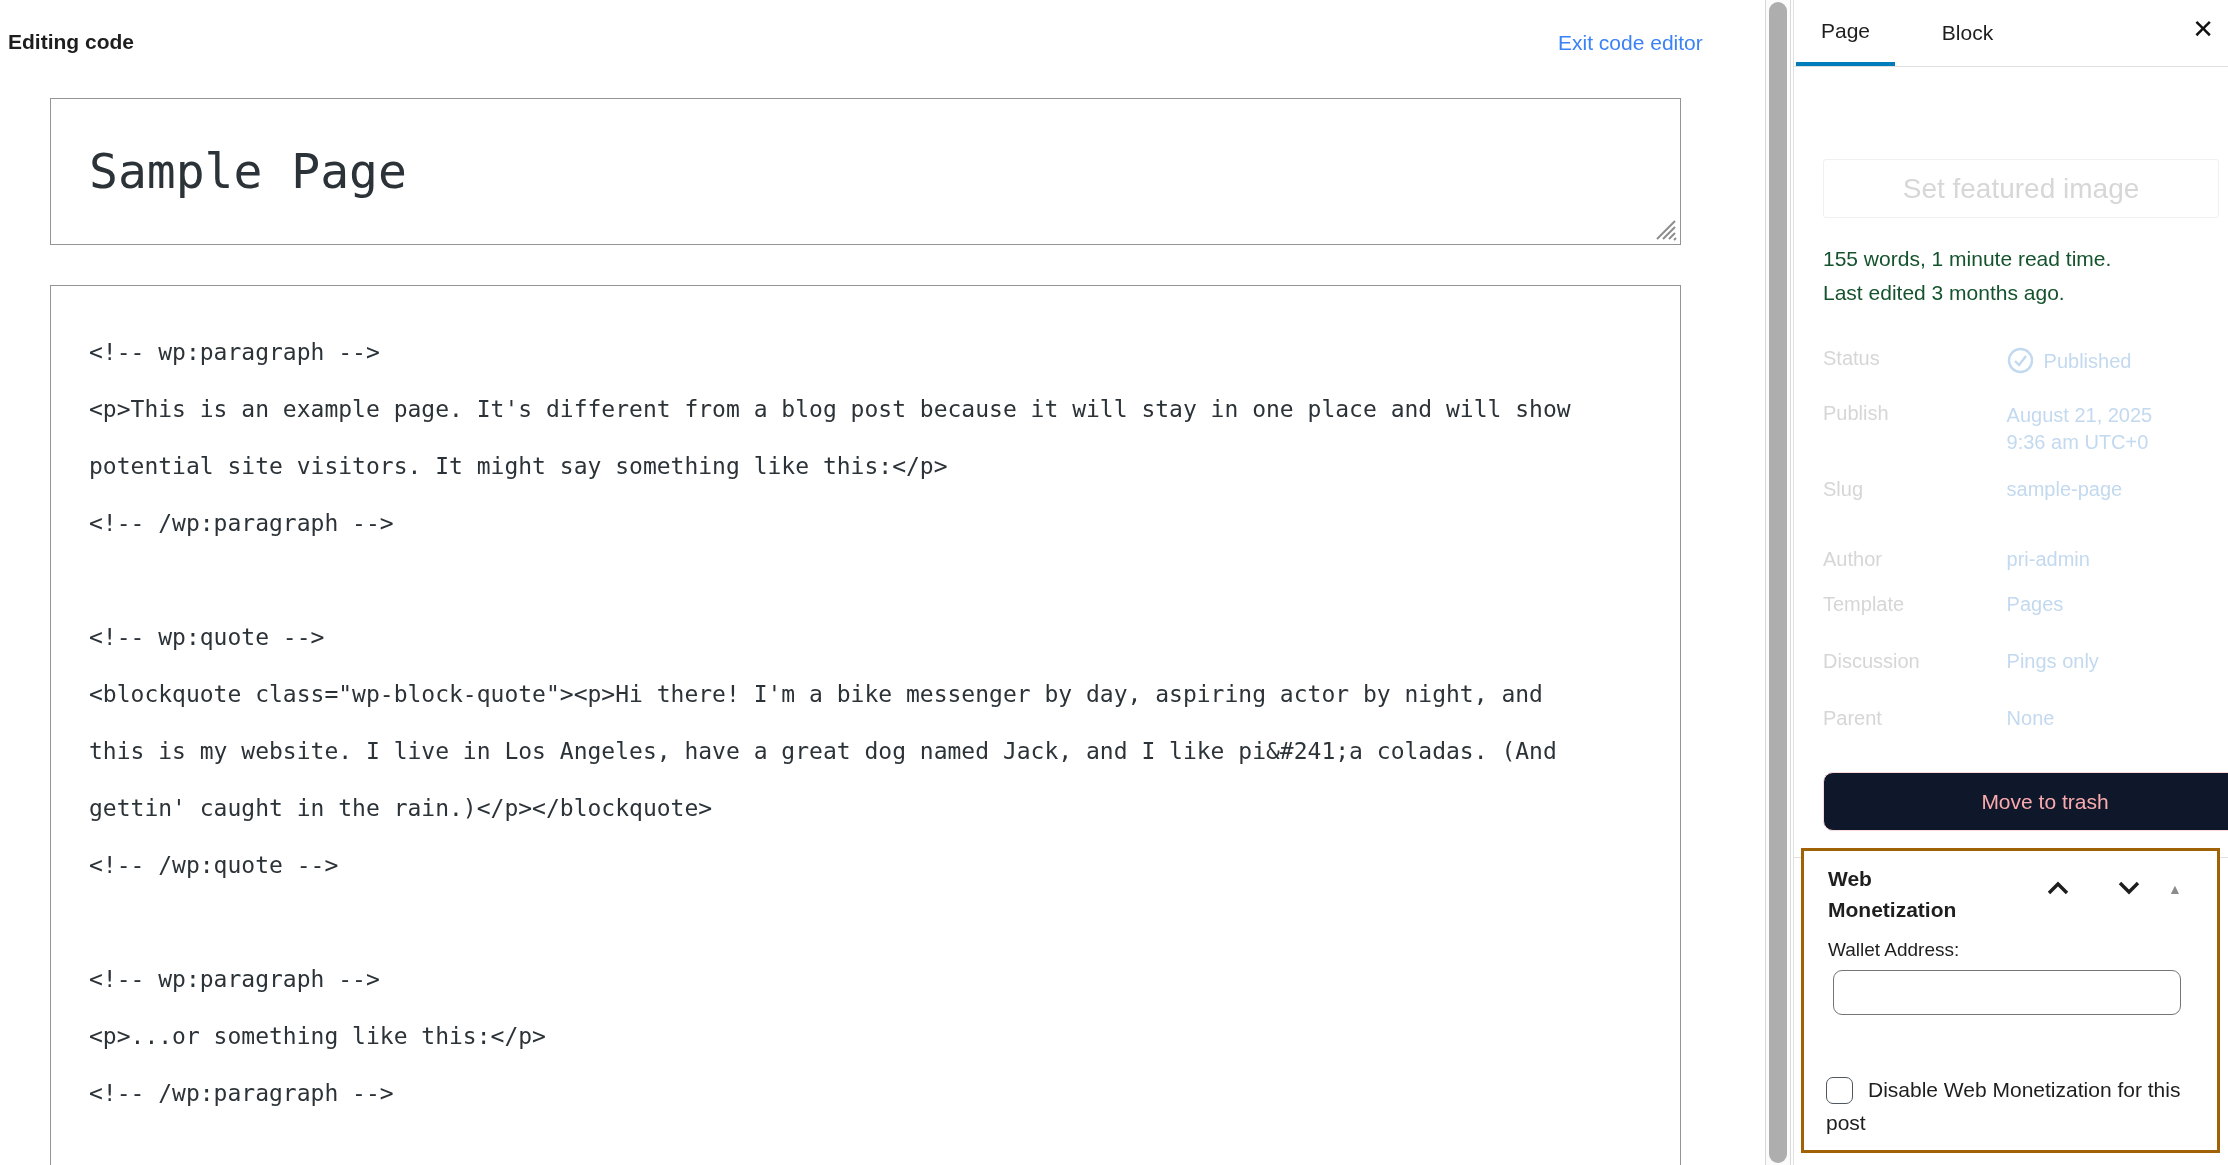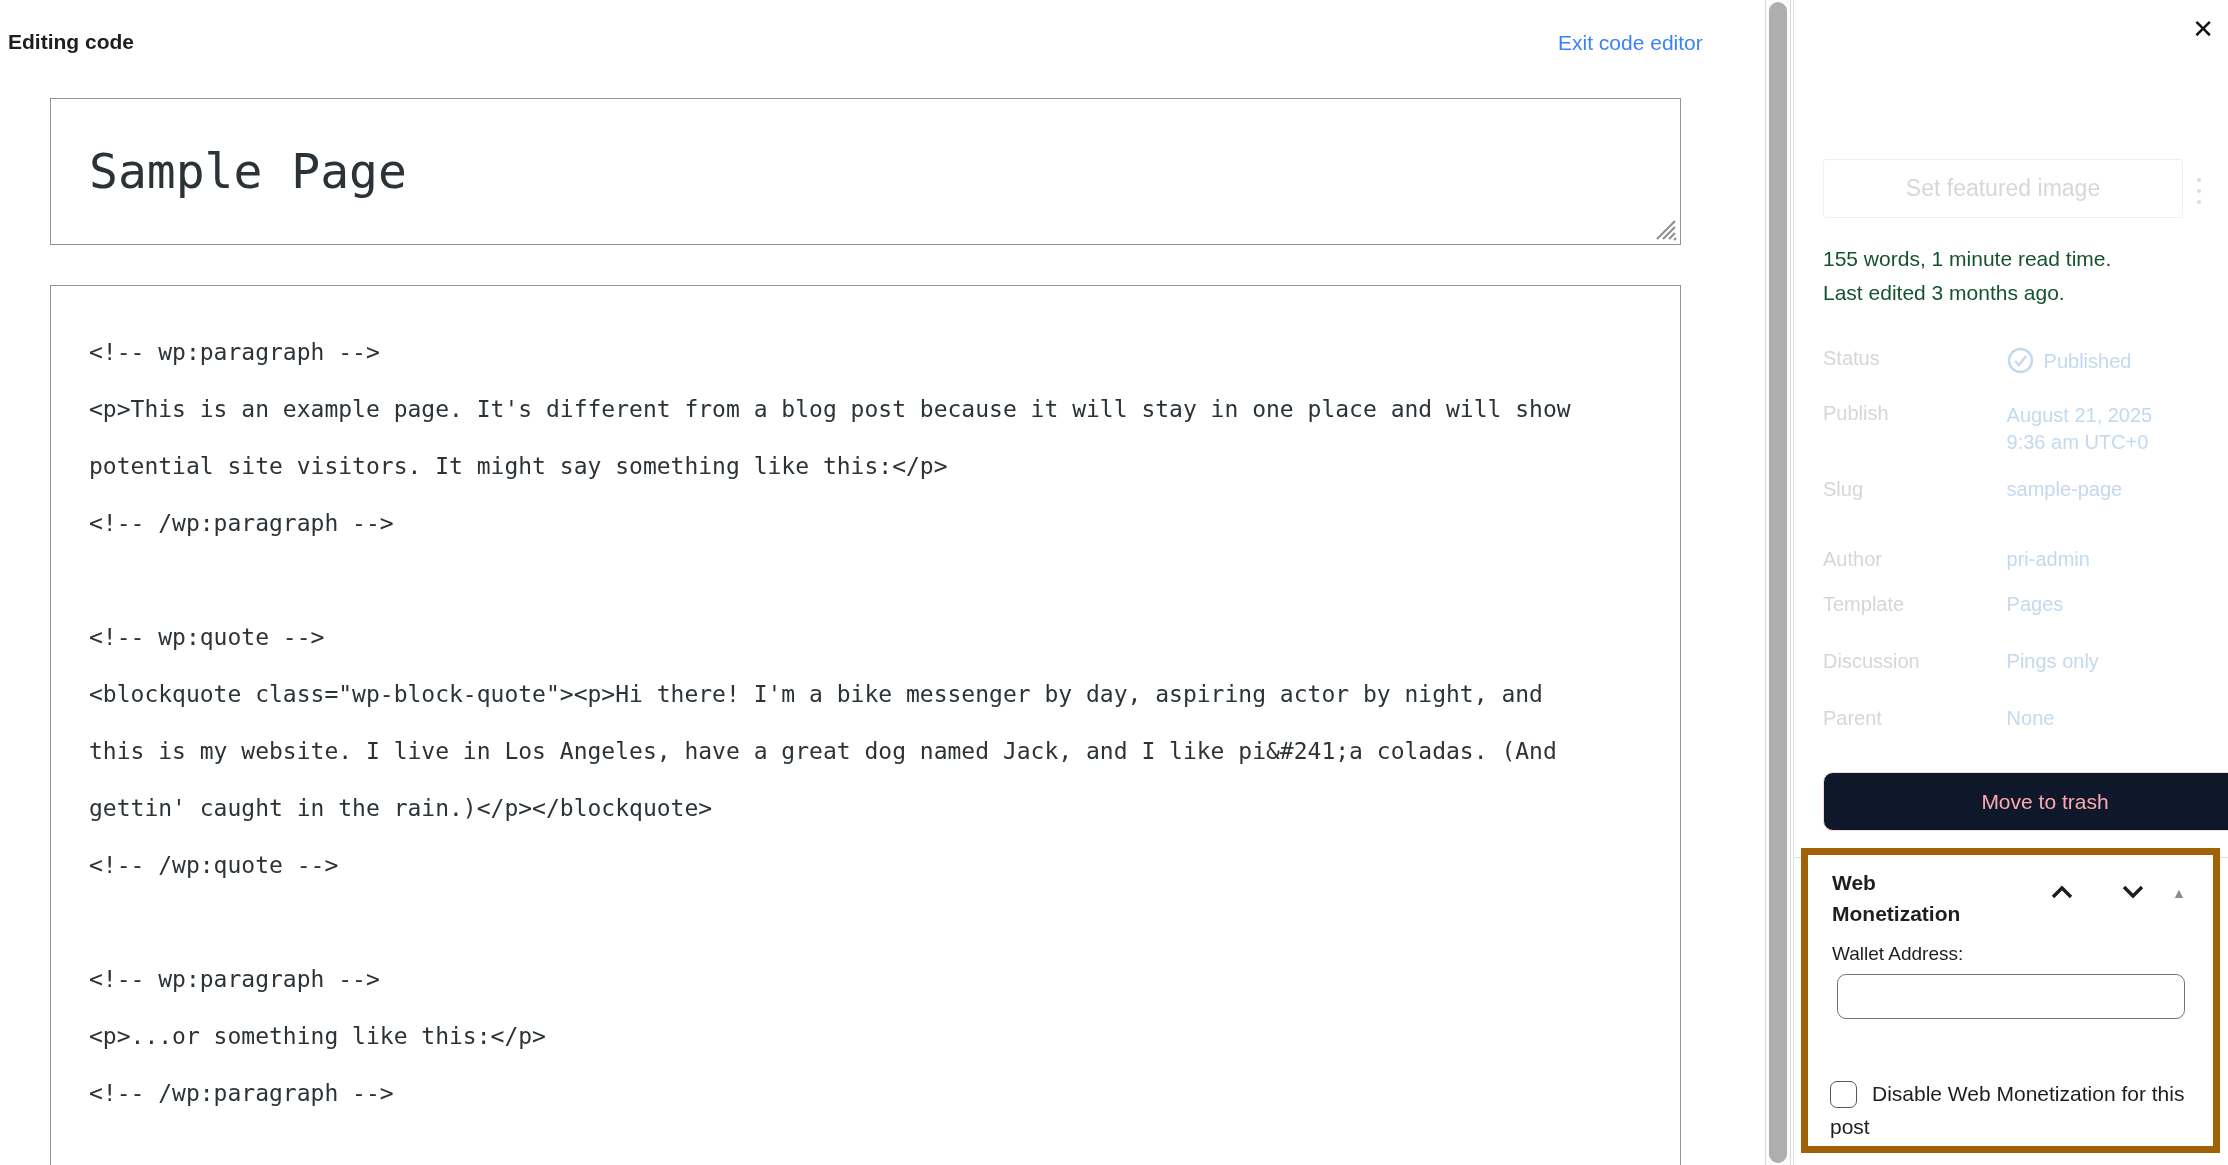--- a/index.html
+++ b/index.html
@@ -31,37 +31,37 @@
   .tab.active { border-bottom:4px solid #007cba; font-weight:400; }
   .tab + .tab { margin-left:23px; }
   #close-btn { position:absolute; right:14px; top:16px; font-size:26px; line-height:26px; color:#111; cursor:pointer; }
 
   #summary-row { position:absolute; left:0; top:80px; width:435px; height:70px; }
   #doc-icon { position:absolute; left:35px; top:93px; }
   #summary-title { position:absolute; left:82px; top:100px; font-size:21px; color:#d2d2d2; }
   #kebab { position:absolute; left:403px; top:98px; width:5px; }
   #kebab i { display:block; width:4px; height:4px; border-radius:50%; background:#dcdcdc; margin-bottom:7px; }
 
-  #featured-btn { position:absolute; left:29px; top:159px; width:360px; height:59px; border:1px solid #f0f0f0;
-                  border-radius:3px; background:#fff; color:#d7d7d7; font-size:23px; display:flex; align-items:center; justify-content:center; cursor:default; }
+  #featured-btn { position:absolute; left:29px; top:159px; width:396px; height:59px; border:1px solid #f0f0f0;
+                  border-radius:3px; background:#fff; color:#d7d7d7; font-size:28px; display:flex; align-items:center; justify-content:center; cursor:default; }
 
   .info-line { position:absolute; left:29px; font-size:21px; color:#14532d; }
 
   .meta-row { position:absolute; left:29px; width:380px; font-size:20px; }
   .meta-label { display:inline-block; width:178px; color:#d6d6d6; vertical-align:top; }
   .meta-value { color:#c3d9ef; }
   .pub-icon { display:inline-block; vertical-align:-6px; margin-right:10px; }
 
   #trash-btn { position:absolute; left:29px; top:772px; width:444px; height:59px; border:1px solid #fcd9da;
                border-radius:10px; background:#0f172a; color:#fbaaae; font-size:21px; display:flex; align-items:center; justify-content:center; cursor:default; }
 
   #panel-divider { position:absolute; left:0; top:857px; width:435px; height:1px; background:#e0e0e0; }
 
   
-  #wm-panel { position:absolute; left:7px; top:848px; width:419px; height:305px; background:#fff; border:7px solid #a16207; }
+  #wm-panel { position:absolute; left:7px; top:848px; width:419px; height:305px; background:#fff; border:3px solid #a16207; }
   #wm-title { position:absolute; left:24px; top:12px; width:170px; font-size:21px; font-weight:700; line-height:31px; color:#1e1e1e; }
   #wm-up { position:absolute; left:242px; top:29px; cursor:pointer; }
   #wm-down { position:absolute; left:313px; top:29px; cursor:pointer; }
   #wm-collapse { position:absolute; left:364px; top:30px; font-size:14px; color:#8c8c8c; cursor:pointer; }
   #wm-wallet-label { position:absolute; left:24px; top:88px; font-size:19px; color:#1e1e1e; }
   #wm-wallet-input { position:absolute; left:29px; top:119px; width:348px; height:45px; border:1.5px solid #757575; border-radius:9px; background:#fff; font-size:19px; padding:0 12px; outline:none; }
   #wm-checkbox-row { position:absolute; left:22px; top:222px; width:356px; font-size:21px; line-height:33px; color:#1e1e1e; }
   #wm-checkbox { display:inline-block; width:27px; height:27px; border:1.5px solid #50575e; border-radius:7px; background:#fff; vertical-align:-7px; margin-right:15px; cursor:pointer; }
 </style>
 </head>
@@ -99,20 +99,24 @@
       <div class="code-line">&lt;p&gt;...or something like this:&lt;/p&gt;</div>
       <div class="code-line">&lt;!-- /wp:paragraph --&gt;</div>
     </div>
 </div>
 
 <div class="abs" id="scrollbar-track"></div>
 <div class="abs" id="scrollbar-thumb"></div>
 
 <div class="abs" id="sidebar">
 
+  <div id="tabs-bar">
+    <div class="tab active">Page</div>
+    <div class="tab">Block</div>
+  </div>
   <div id="close-btn">✕</div>
 
   <div id="summary-row">
     <svg id="doc-icon" width="34" height="38" viewBox="0 0 34 38">
       <rect x="2" y="2" width="30" height="34" rx="6" fill="none" stroke="#d0d0d0" stroke-width="3"></rect>
       <line x1="9" y1="13" x2="25" y2="13" stroke="#d0d0d0" stroke-width="3"></line>
       <line x1="9" y1="19" x2="25" y2="19" stroke="#d0d0d0" stroke-width="3"></line>
       <line x1="9" y1="25" x2="25" y2="25" stroke="#d0d0d0" stroke-width="3"></line>
     </svg>
     <div id="summary-title">Sample Page</div>

